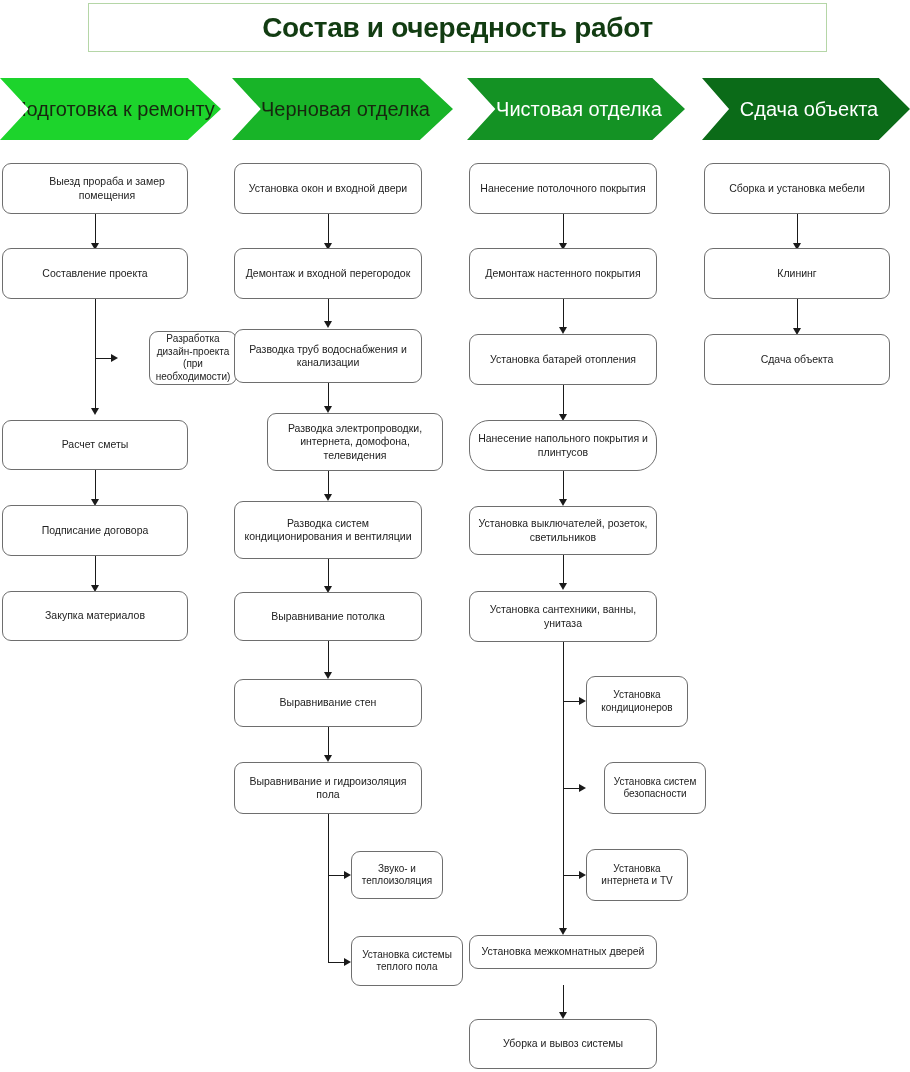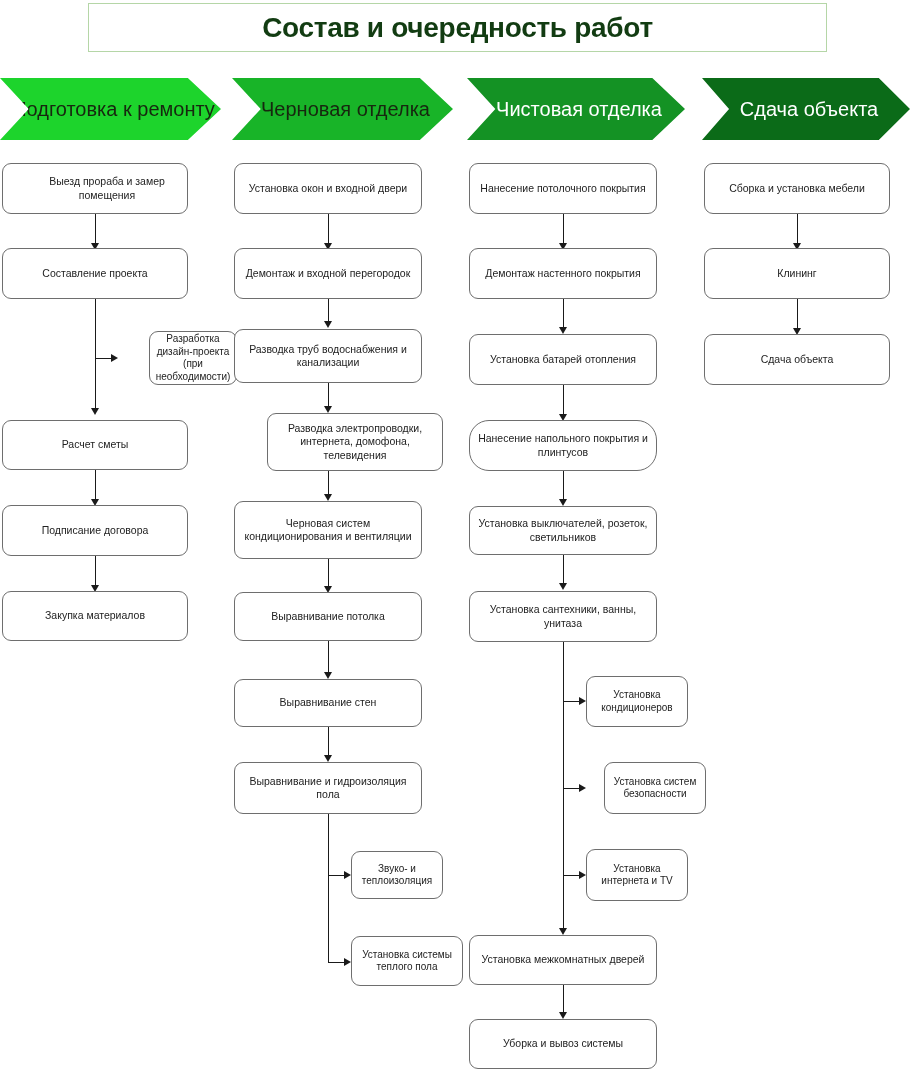--- a/index.html
+++ b/index.html
@@ -140,21 +140,21 @@
   <div class="arrow-down" style="left:324px; top:243px;"></div>
   <div class="box" style="left:234px; top:248px; width:188px; height:51px;">Демонтаж и входной перегородок</div>
   <div class="vline" style="left:328px; top:299px; height:27px;"></div>
   <div class="arrow-down" style="left:324px; top:321px;"></div>
   <div class="box" style="left:234px; top:329px; width:188px; height:54px;">Разводка труб водоснабжения и канализации</div>
   <div class="vline" style="left:328px; top:383px; height:27px;"></div>
   <div class="arrow-down" style="left:324px; top:406px;"></div>
   <div class="box" style="left:234px; top:413px; width:176px; height:58px;margin-left:33px;">Разводка электропроводки, интернета, домофона, телевидения</div>
   <div class="vline" style="left:328px; top:471px; height:28px;"></div>
   <div class="arrow-down" style="left:324px; top:494px;"></div>
-  <div class="box" style="left:234px; top:501px; width:188px; height:58px;">Черновая систем кондиционирования и вентиляции</div>
+  <div class="box" style="left:234px; top:501px; width:188px; height:58px;">Разводка систем кондиционирования и вентиляции</div>
   <div class="vline" style="left:328px; top:559px; height:32px;"></div>
   <div class="arrow-down" style="left:324px; top:586px;"></div>
   <div class="box" style="left:234px; top:592px; width:188px; height:49px;">Выравнивание потолка</div>
   <div class="vline" style="left:328px; top:641px; height:36px;"></div>
   <div class="arrow-down" style="left:324px; top:672px;"></div>
   <div class="box" style="left:234px; top:679px; width:188px; height:48px;">Выравнивание стен</div>
   <div class="vline" style="left:328px; top:727px; height:33px;"></div>
   <div class="arrow-down" style="left:324px; top:755px;"></div>
   <div class="box" style="left:234px; top:762px; width:188px; height:52px;">Выравнивание и гидроизоляция пола</div>
 
@@ -188,21 +188,21 @@
   <div class="arrow-right" style="left:579px; top:697px;"></div>
   <div class="box small" style="left:586px; top:676px; width:102px; height:51px;">Установка кондиционеров</div>
   <div class="hline" style="left:563px; top:788px; width:17px;"></div>
   <div class="arrow-right" style="left:579px; top:784px;"></div>
   <div class="box small" style="left:604px; top:762px; width:102px; height:52px;">Установка систем безопасности</div>
   <div class="hline" style="left:563px; top:875px; width:17px;"></div>
   <div class="arrow-right" style="left:579px; top:871px;"></div>
   <div class="box small" style="left:586px; top:849px; width:102px; height:52px;">Установка интернета и TV</div>
   <div class="arrow-down" style="left:559px; top:928px;"></div>
 
-  <div class="box" style="left:469px; top:935px; width:188px; height:50px;">Установка межкомнатных дверей</div>
+  <div class="box" style="left:469px; top:935px; width:188px; height:34px;">Установка межкомнатных дверей</div>
   <div class="vline" style="left:563px; top:985px; height:32px;"></div>
   <div class="arrow-down" style="left:559px; top:1012px;"></div>
   <div class="box" style="left:469px; top:1019px; width:188px; height:50px;">Уборка и вывоз системы</div>
 
   <div class="box" style="left:704px; top:163px; width:186px; height:51px;">Сборка и установка мебели</div>
   <div class="vline" style="left:797px; top:214px; height:34px;"></div>
   <div class="arrow-down" style="left:793px; top:243px;"></div>
   <div class="box" style="left:704px; top:248px; width:186px; height:51px;">Клининг</div>
   <div class="vline" style="left:797px; top:299px; height:34px;"></div>
   <div class="arrow-down" style="left:793px; top:328px;"></div>

